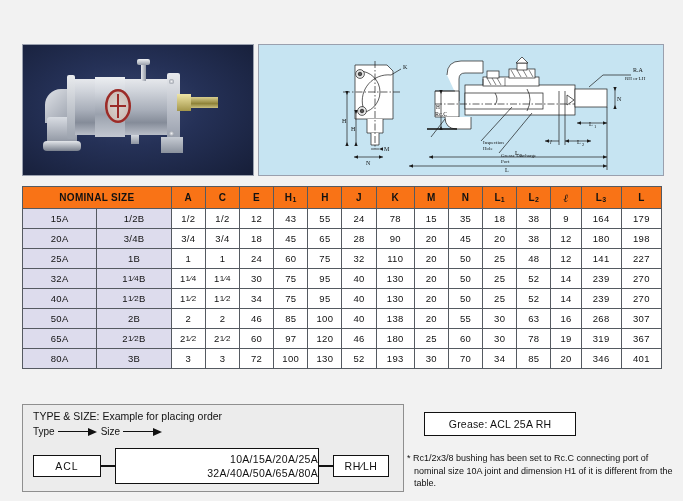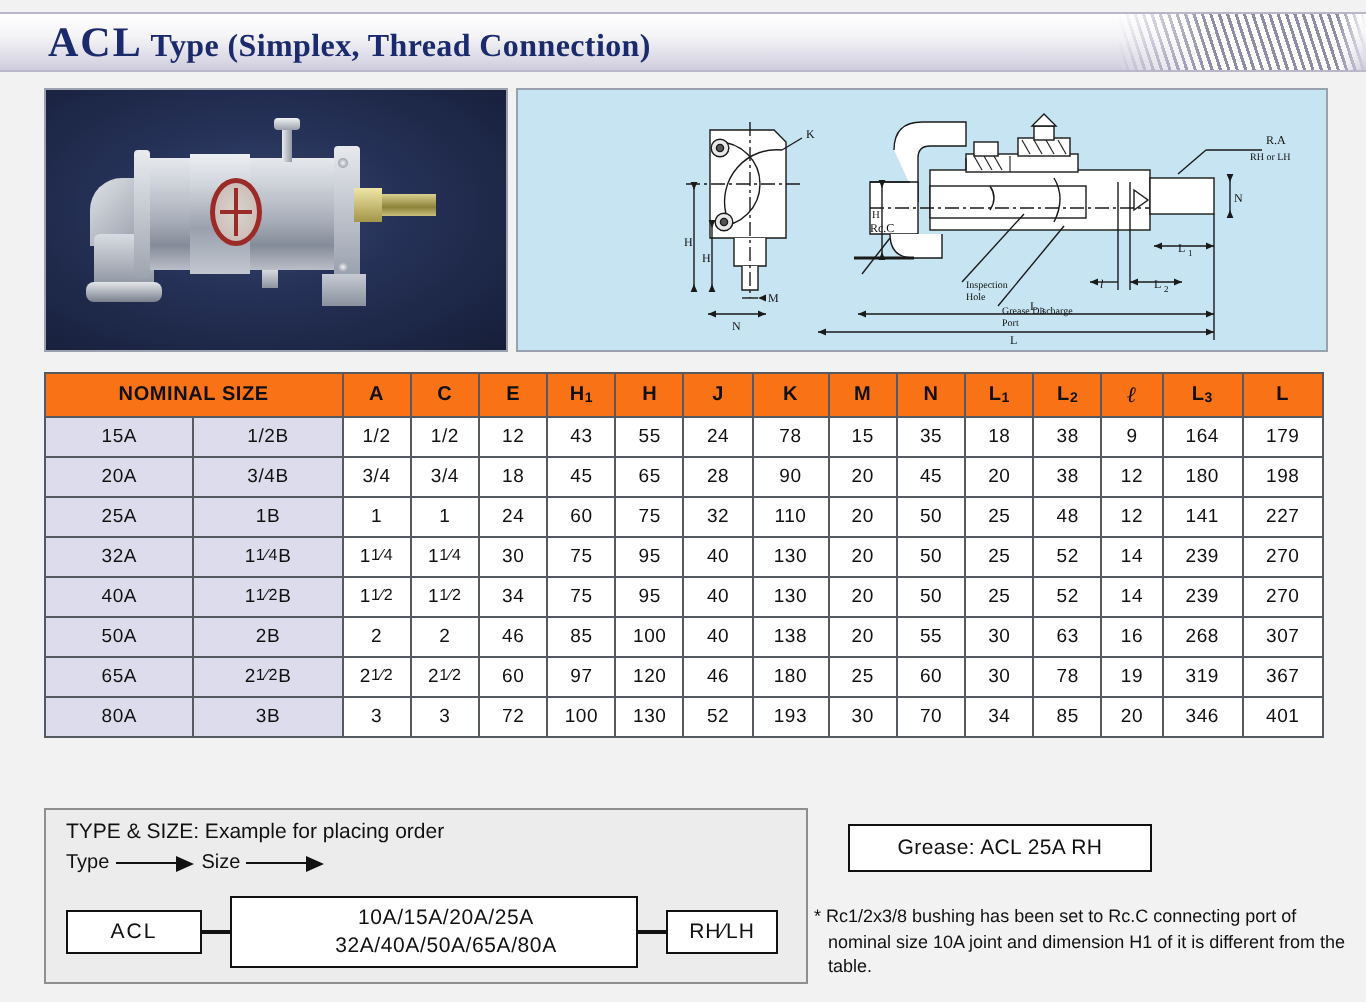--- a/index.html
+++ b/index.html
@@ -206,21 +206,21 @@
   .cbox{
     border:1.6px solid #111;background:#ffffff;
     display:flex;align-items:center;justify-content:center;
     font-size:10.5px;color:#111;
   }
   .cbox.acl{width:66px;height:20px;letter-spacing:1px;}
   .cbox.sizes{
     width:200px;height:34px;flex-direction:column;line-height:14px;
     font-size:10.5px;letter-spacing:.3px;padding-left:2px;
   }
-  .cbox.sizes div{width:100%;text-align:center;padding-left:10px;box-sizing:border-box;}
+  .cbox.sizes div{width:100%;text-align:right;padding-left:10px;box-sizing:border-box;}
   .cbox.rh{width:54px;height:20px;letter-spacing:.5px;}
   .conn{width:14px;height:1.6px;background:#111;}
 
   .example-box{
     position:absolute;left:424px;top:412px;width:150px;height:22px;
     border:1.6px solid #111;background:#ffffff;
     display:flex;align-items:center;justify-content:center;
     font-size:10.5px;color:#111;letter-spacing:.2px;
   }
   .note{
@@ -228,28 +228,20 @@
     font-family:Liberation Sans, sans-serif;
     font-size:9px;line-height:12.5px;color:#111;
   }
   .note .star{margin-left:-7px;}
 </style>
 </head>
 <body>
 
 <div class="page">
 
-  <div class="header">
-    <div class="header-title">
-      <span class="big">ACL</span><span> Type (Simplex, Thread Connection)</span>
-    </div>
-    <div class="header-stripes">
-      <div class="sk"></div>
-    </div>
-  </div>
 
   <div class="photo">
     <div class="vign"></div>
     <div class="jt elbow"></div>
     <div class="jt elbow-neck"></div>
     <div class="jt elbow-lip"></div>
     <div class="jt body-main"></div>
     <div class="jt body-mid"></div>
     <div class="jt flange-l"></div>
     <div class="jt flange-r"></div>

